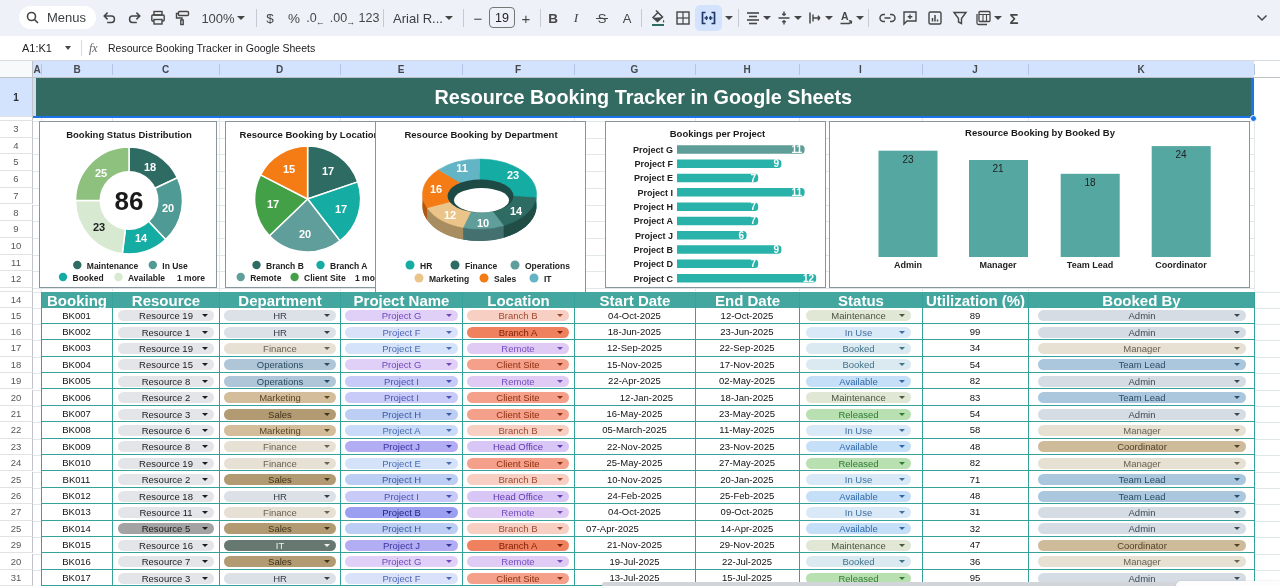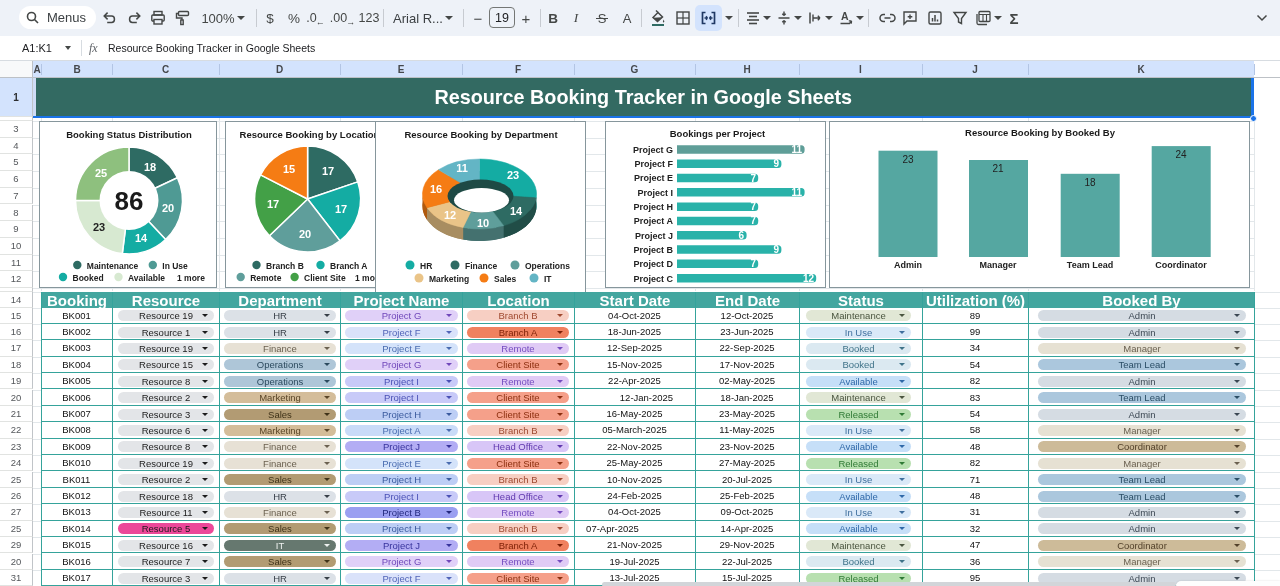--- a/index.html
+++ b/index.html
@@ -535,21 +535,21 @@
         <div class="td" style="left:881px;width:106px">82</div>
         <div class="pill" style="left:997px;width:208px;background:#e6e1d3;color:#6b6150">Manager<span class="crt" style="border-top-color:#6b6150"></span></div>
       </div>
       <div class="trow" style="top:471.5px;height:16.4px">
         <div class="td" style="left:0px;width:71px">BK011</div>
         <div class="pill" style="left:77px;width:96px;background:#e3e5e8;color:#1c1c1c">Resource 2<span class="crt" style="border-top-color:#1c1c1c"></span></div>
         <div class="pill" style="left:183px;width:112px;background:#b29b73;color:#3f3218">Sales<span class="crt" style="border-top-color:#3f3218"></span></div>
         <div class="pill" style="left:304px;width:113px;background:#bdcef5;color:#3a5a9e">Project H<span class="crt" style="border-top-color:#3a5a9e"></span></div>
         <div class="pill" style="left:426px;width:102px;background:#f7cfc3;color:#a04a31">Branch B<span class="crt" style="border-top-color:#a04a31"></span></div>
         <div class="td" style="left:533px;width:121px">10-Nov-2025</div>
-        <div class="td" style="left:654px;width:104px">20-Jul-2025</div>
+        <div class="td" style="left:654px;width:104px">20-Jan-2025</div>
         <div class="pill" style="left:765px;width:105px;background:#dae9f8;color:#3f6f9e">In Use<span class="crt" style="border-top-color:#3f6f9e"></span></div>
         <div class="td" style="left:881px;width:106px">71</div>
         <div class="pill" style="left:997px;width:208px;background:#abc7dd;color:#2b4e66">Team Lead<span class="crt" style="border-top-color:#2b4e66"></span></div>
       </div>
       <div class="trow" style="top:487.9px;height:16.4px">
         <div class="td" style="left:0px;width:71px">BK012</div>
         <div class="pill" style="left:77px;width:96px;background:#e3e5e8;color:#1c1c1c">Resource 18<span class="crt" style="border-top-color:#1c1c1c"></span></div>
         <div class="pill" style="left:183px;width:112px;background:#dce1e7;color:#373f48">HR<span class="crt" style="border-top-color:#373f48"></span></div>
         <div class="pill" style="left:304px;width:113px;background:#c8caf8;color:#4a51b5">Project I<span class="crt" style="border-top-color:#4a51b5"></span></div>
         <div class="pill" style="left:426px;width:102px;background:#d8c6f7;color:#6139ae">Head Office<span class="crt" style="border-top-color:#6139ae"></span></div>
@@ -566,21 +566,21 @@
         <div class="pill" style="left:304px;width:113px;background:#9b9ff1;color:#23297e">Project B<span class="crt" style="border-top-color:#23297e"></span></div>
         <div class="pill" style="left:426px;width:102px;background:#e0cbf5;color:#744cc0">Remote<span class="crt" style="border-top-color:#744cc0"></span></div>
         <div class="td" style="left:533px;width:121px">04-Oct-2025</div>
         <div class="td" style="left:654px;width:104px">09-Oct-2025</div>
         <div class="pill" style="left:765px;width:105px;background:#dae9f8;color:#3f6f9e">In Use<span class="crt" style="border-top-color:#3f6f9e"></span></div>
         <div class="td" style="left:881px;width:106px">31</div>
         <div class="pill" style="left:997px;width:208px;background:#d5dce3;color:#3c4854">Admin<span class="crt" style="border-top-color:#3c4854"></span></div>
       </div>
       <div class="trow" style="top:520.7px;height:16.4px">
         <div class="td" style="left:0px;width:71px">BK014</div>
-        <div class="pill" style="left:77px;width:96px;background:#ec4899;color:#1c1c1c">Resource 5<span class="crt" style="border-top-color:#1c1c1c"></span></div>
+        <div class="pill" style="left:77px;width:96px;background:#a3a3a3;color:#1c1c1c">Resource 5<span class="crt" style="border-top-color:#1c1c1c"></span></div>
         <div class="pill" style="left:183px;width:112px;background:#b29b73;color:#3f3218">Sales<span class="crt" style="border-top-color:#3f3218"></span></div>
         <div class="pill" style="left:304px;width:113px;background:#bdcef5;color:#3a5a9e">Project H<span class="crt" style="border-top-color:#3a5a9e"></span></div>
         <div class="pill" style="left:426px;width:102px;background:#f7cfc3;color:#a04a31">Branch B<span class="crt" style="border-top-color:#a04a31"></span></div>
         <div class="td" style="left:511px;width:121px">07-Apr-2025</div>
         <div class="td" style="left:654px;width:104px">14-Apr-2025</div>
         <div class="pill" style="left:765px;width:105px;background:#c6dff8;color:#2f68a8">Available<span class="crt" style="border-top-color:#2f68a8"></span></div>
         <div class="td" style="left:881px;width:106px">32</div>
         <div class="pill" style="left:997px;width:208px;background:#d5dce3;color:#3c4854">Admin<span class="crt" style="border-top-color:#3c4854"></span></div>
       </div>
       <div class="trow" style="top:537.1px;height:16.4px">

